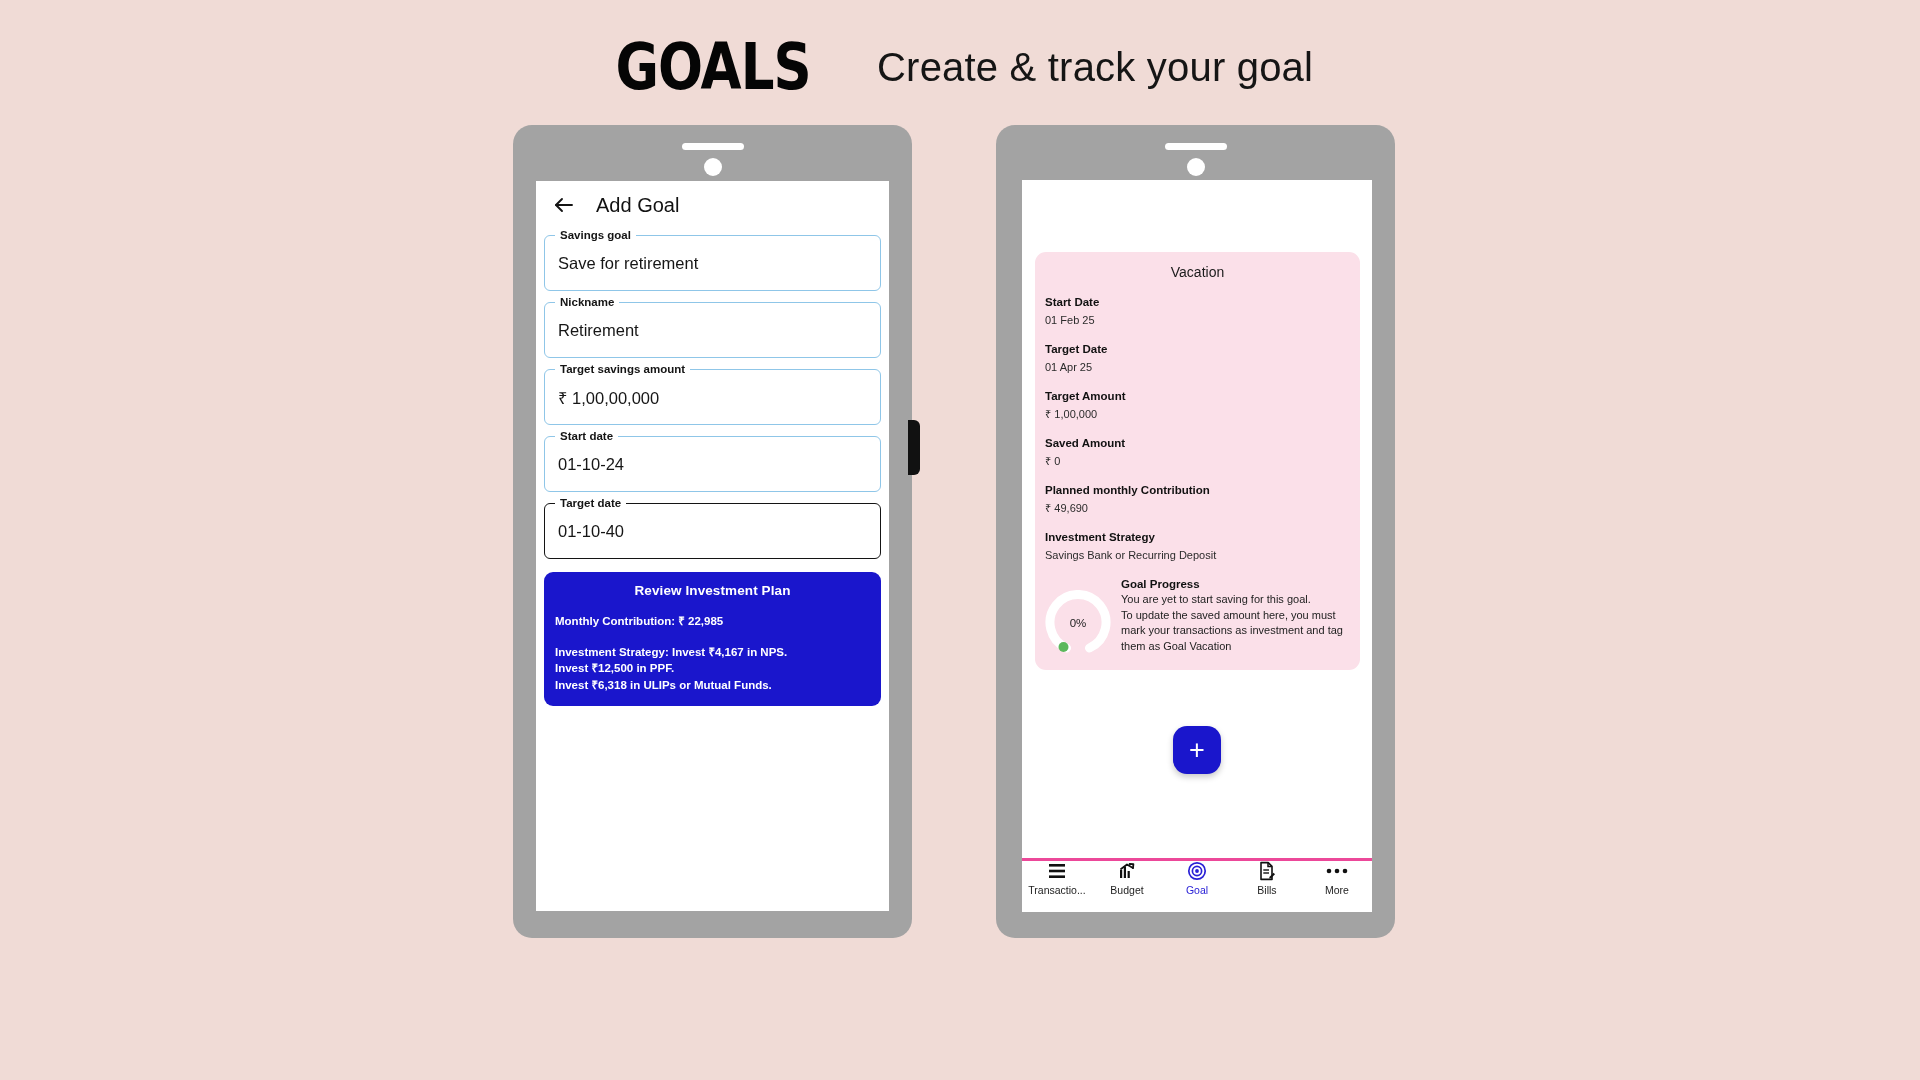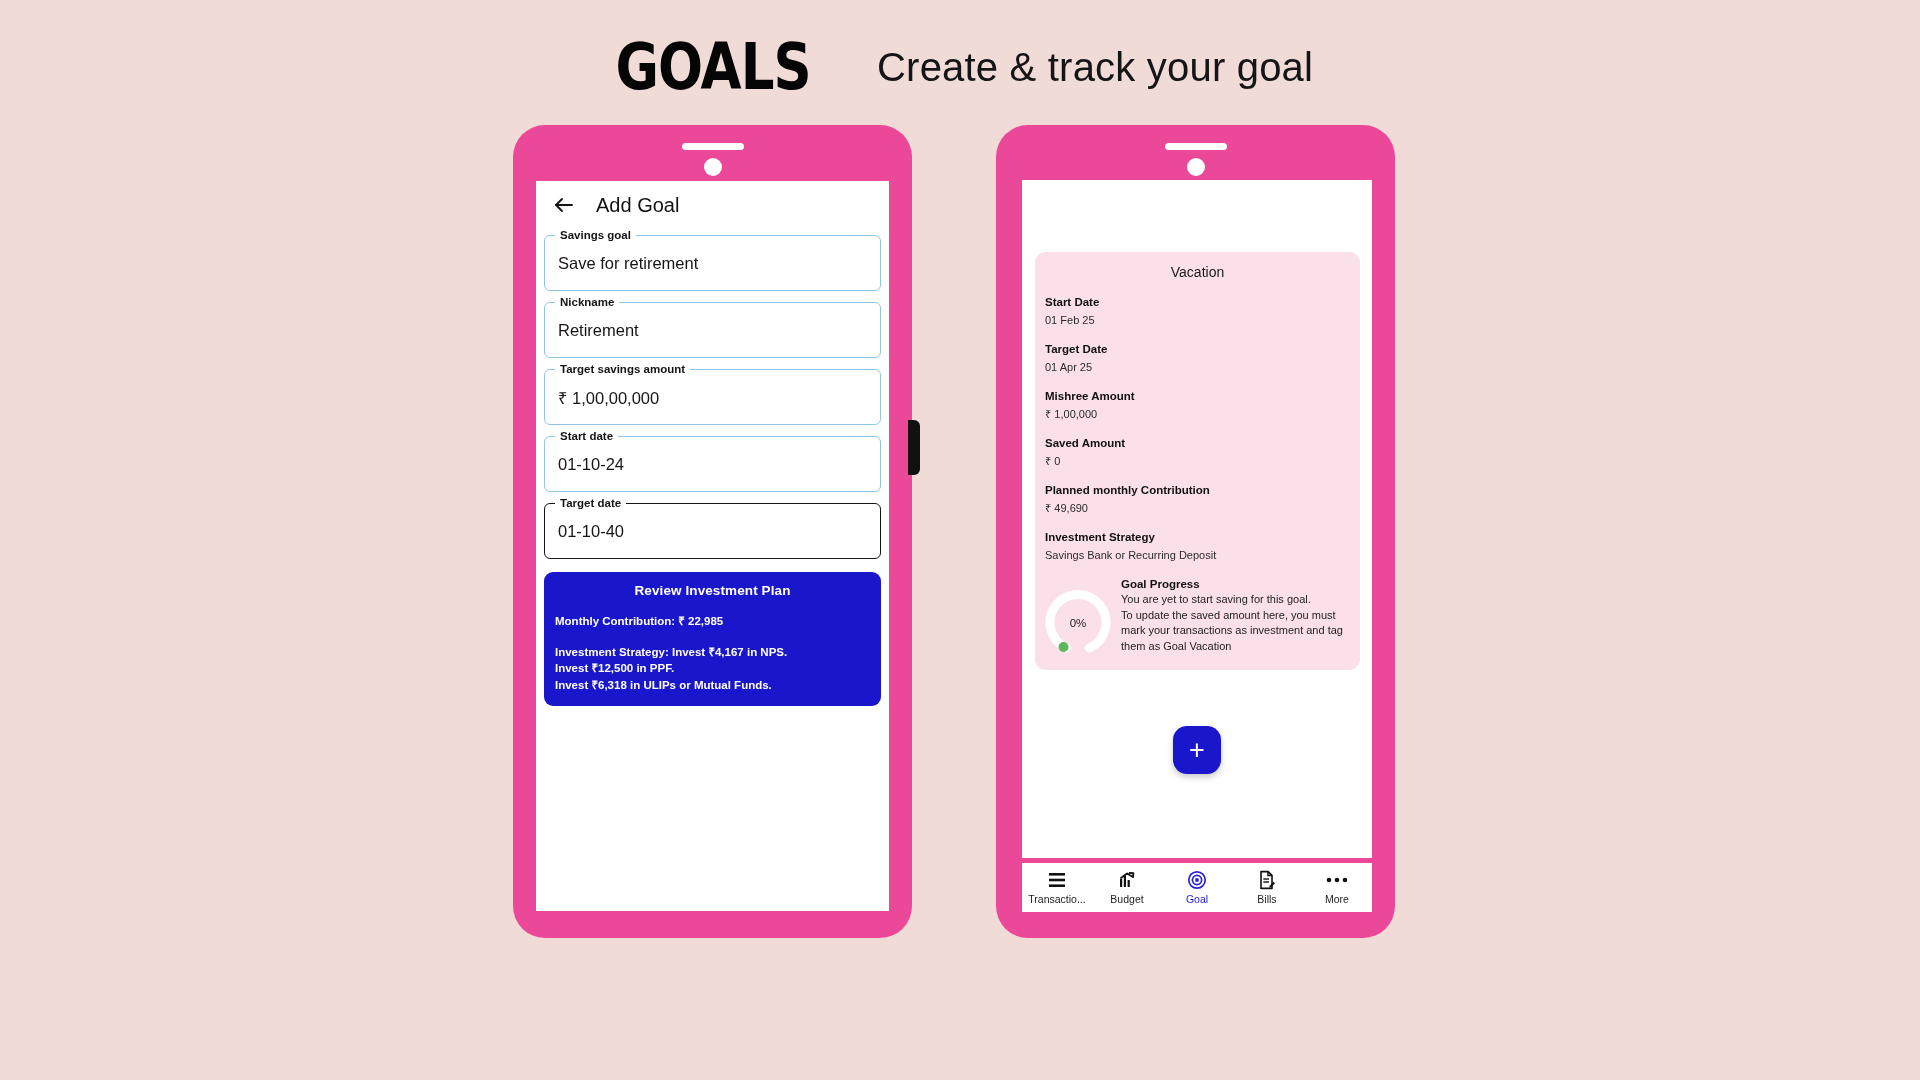--- a/index.html
+++ b/index.html
@@ -13,21 +13,21 @@
 
   
   .header { position: absolute; top: 22px; left: 0; width: 1920px; height: 90px;
             display: flex; align-items: center; justify-content: center; gap: 58px; }
   .brand { font-family: "DejaVu Sans", sans-serif; font-weight: 900; font-size: 64px;
            letter-spacing: -1px; color: #050505; transform: scaleX(0.92);
            font-stretch: condensed; line-height: 1; }
   .tagline { font-size: 40px; color: #151515; font-weight: 400; letter-spacing: 0.2px; }
 
   
-  .phone { position: absolute; background: #ec4899; border-radius: 32px; }
+  .phone { position: absolute; background: #a3a3a3; border-radius: 19px; }
   .phone.left  { left: 513px; top: 125px;  width: 399px; height: 813px; }
   .phone.right { left: 996px; top: 125px;  width: 399px; height: 813px; }
 
   .speaker { position: absolute; top: 18px; left: 50%; transform: translateX(-50%);
              width: 62px; height: 7px; border-radius: 5px; background: #ffffff; }
   .camera  { position: absolute; top: 33px; left: 50%; transform: translateX(-50%);
              width: 18px; height: 18px; border-radius: 50%; background: #ffffff; }
   .side-btn { position: absolute; right: -8px; top: 295px; width: 12px; height: 55px;
               background: #111111; border-radius: 0 6px 6px 0; }
 
@@ -81,22 +81,22 @@
 
   
   .fab-wrap { display: flex; justify-content: center; margin-top: 56px; }
   .fab { width: 48px; height: 48px; background: #1A16CC; border-radius: 14px;
          display: flex; align-items: center; justify-content: center;
          box-shadow: 0 3px 6px rgba(0,0,0,.22); cursor: pointer; }
   .fab .plus { color: #fff; font-size: 27px; line-height: 1; font-weight: 300; }
 
   
   .bottom-nav { position: absolute; left: 0; right: 0; bottom: 0; height: 54px;
-                border-top: 5px solid #ec4899; background: #fff;
-                display: flex; align-items: center; }
+                border-top: 3px solid #ec4899; background: #fff;
+                display: flex; align-items: flex-start; }
   .nav-item { flex: 1 1 0; display: flex; flex-direction: column; align-items: center;
               gap: 3px; cursor: pointer; overflow: hidden; }
   .nav-label { font-size: 10.5px; color: #1d1d1d; white-space: nowrap; }
   .nav-item.active .nav-label { color: #2a21d6; }
   .nav-icon { height: 20px; display: flex; align-items: center; justify-content: center; }
 
   
   .footer { position: absolute; left: 586px; top: 1005px; width: 748px; height: 48px;
             background: #ffffff; display: flex; align-items: center; justify-content: center; }
   .footer-text { font-size: 22px; color: #1B2A52; letter-spacing: .2px; }
@@ -185,21 +185,21 @@
 
         <div class="kv">
           <div class="k">Start Date</div>
           <div class="v">01 Feb 25</div>
         </div>
         <div class="kv">
           <div class="k">Target Date</div>
           <div class="v">01 Apr 25</div>
         </div>
         <div class="kv">
-          <div class="k">Mishree Amount</div>
+          <div class="k">Target Amount</div>
           <div class="v">₹ 1,00,000</div>
         </div>
         <div class="kv">
           <div class="k">Saved Amount</div>
           <div class="v">₹ 0</div>
         </div>
         <div class="kv">
           <div class="k">Planned monthly Contribution</div>
           <div class="v">₹ 49,690</div>
         </div>

